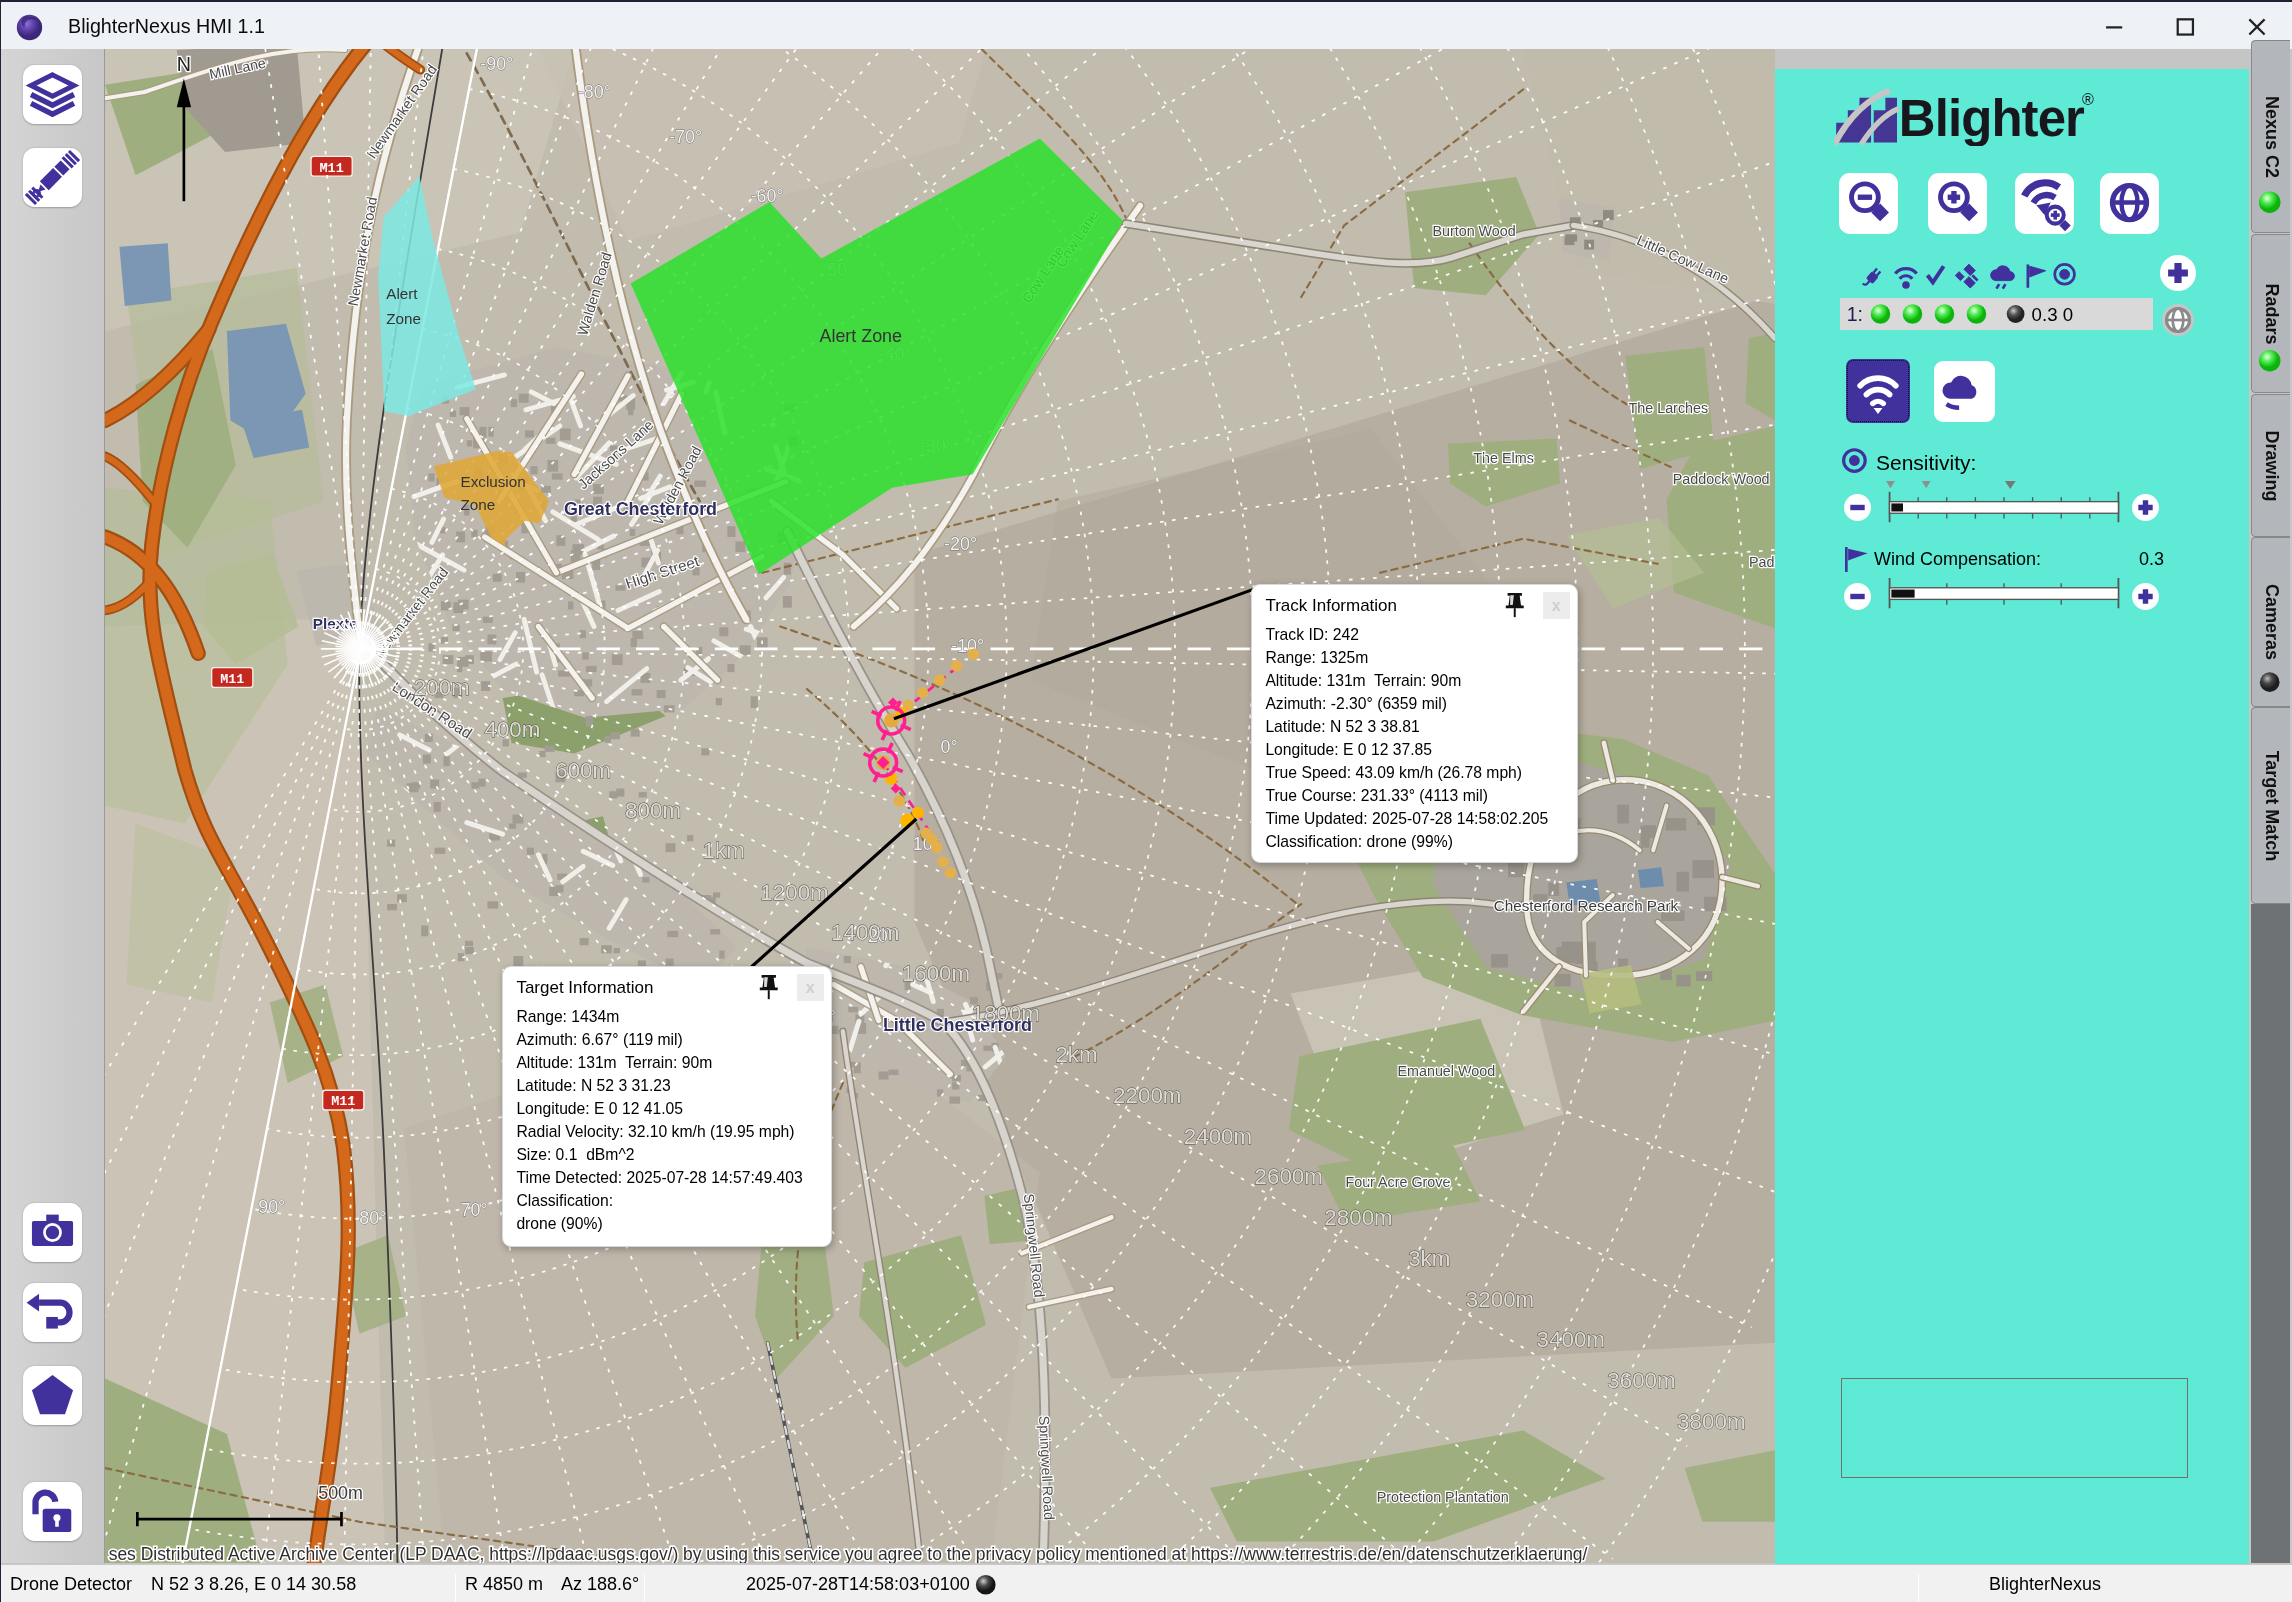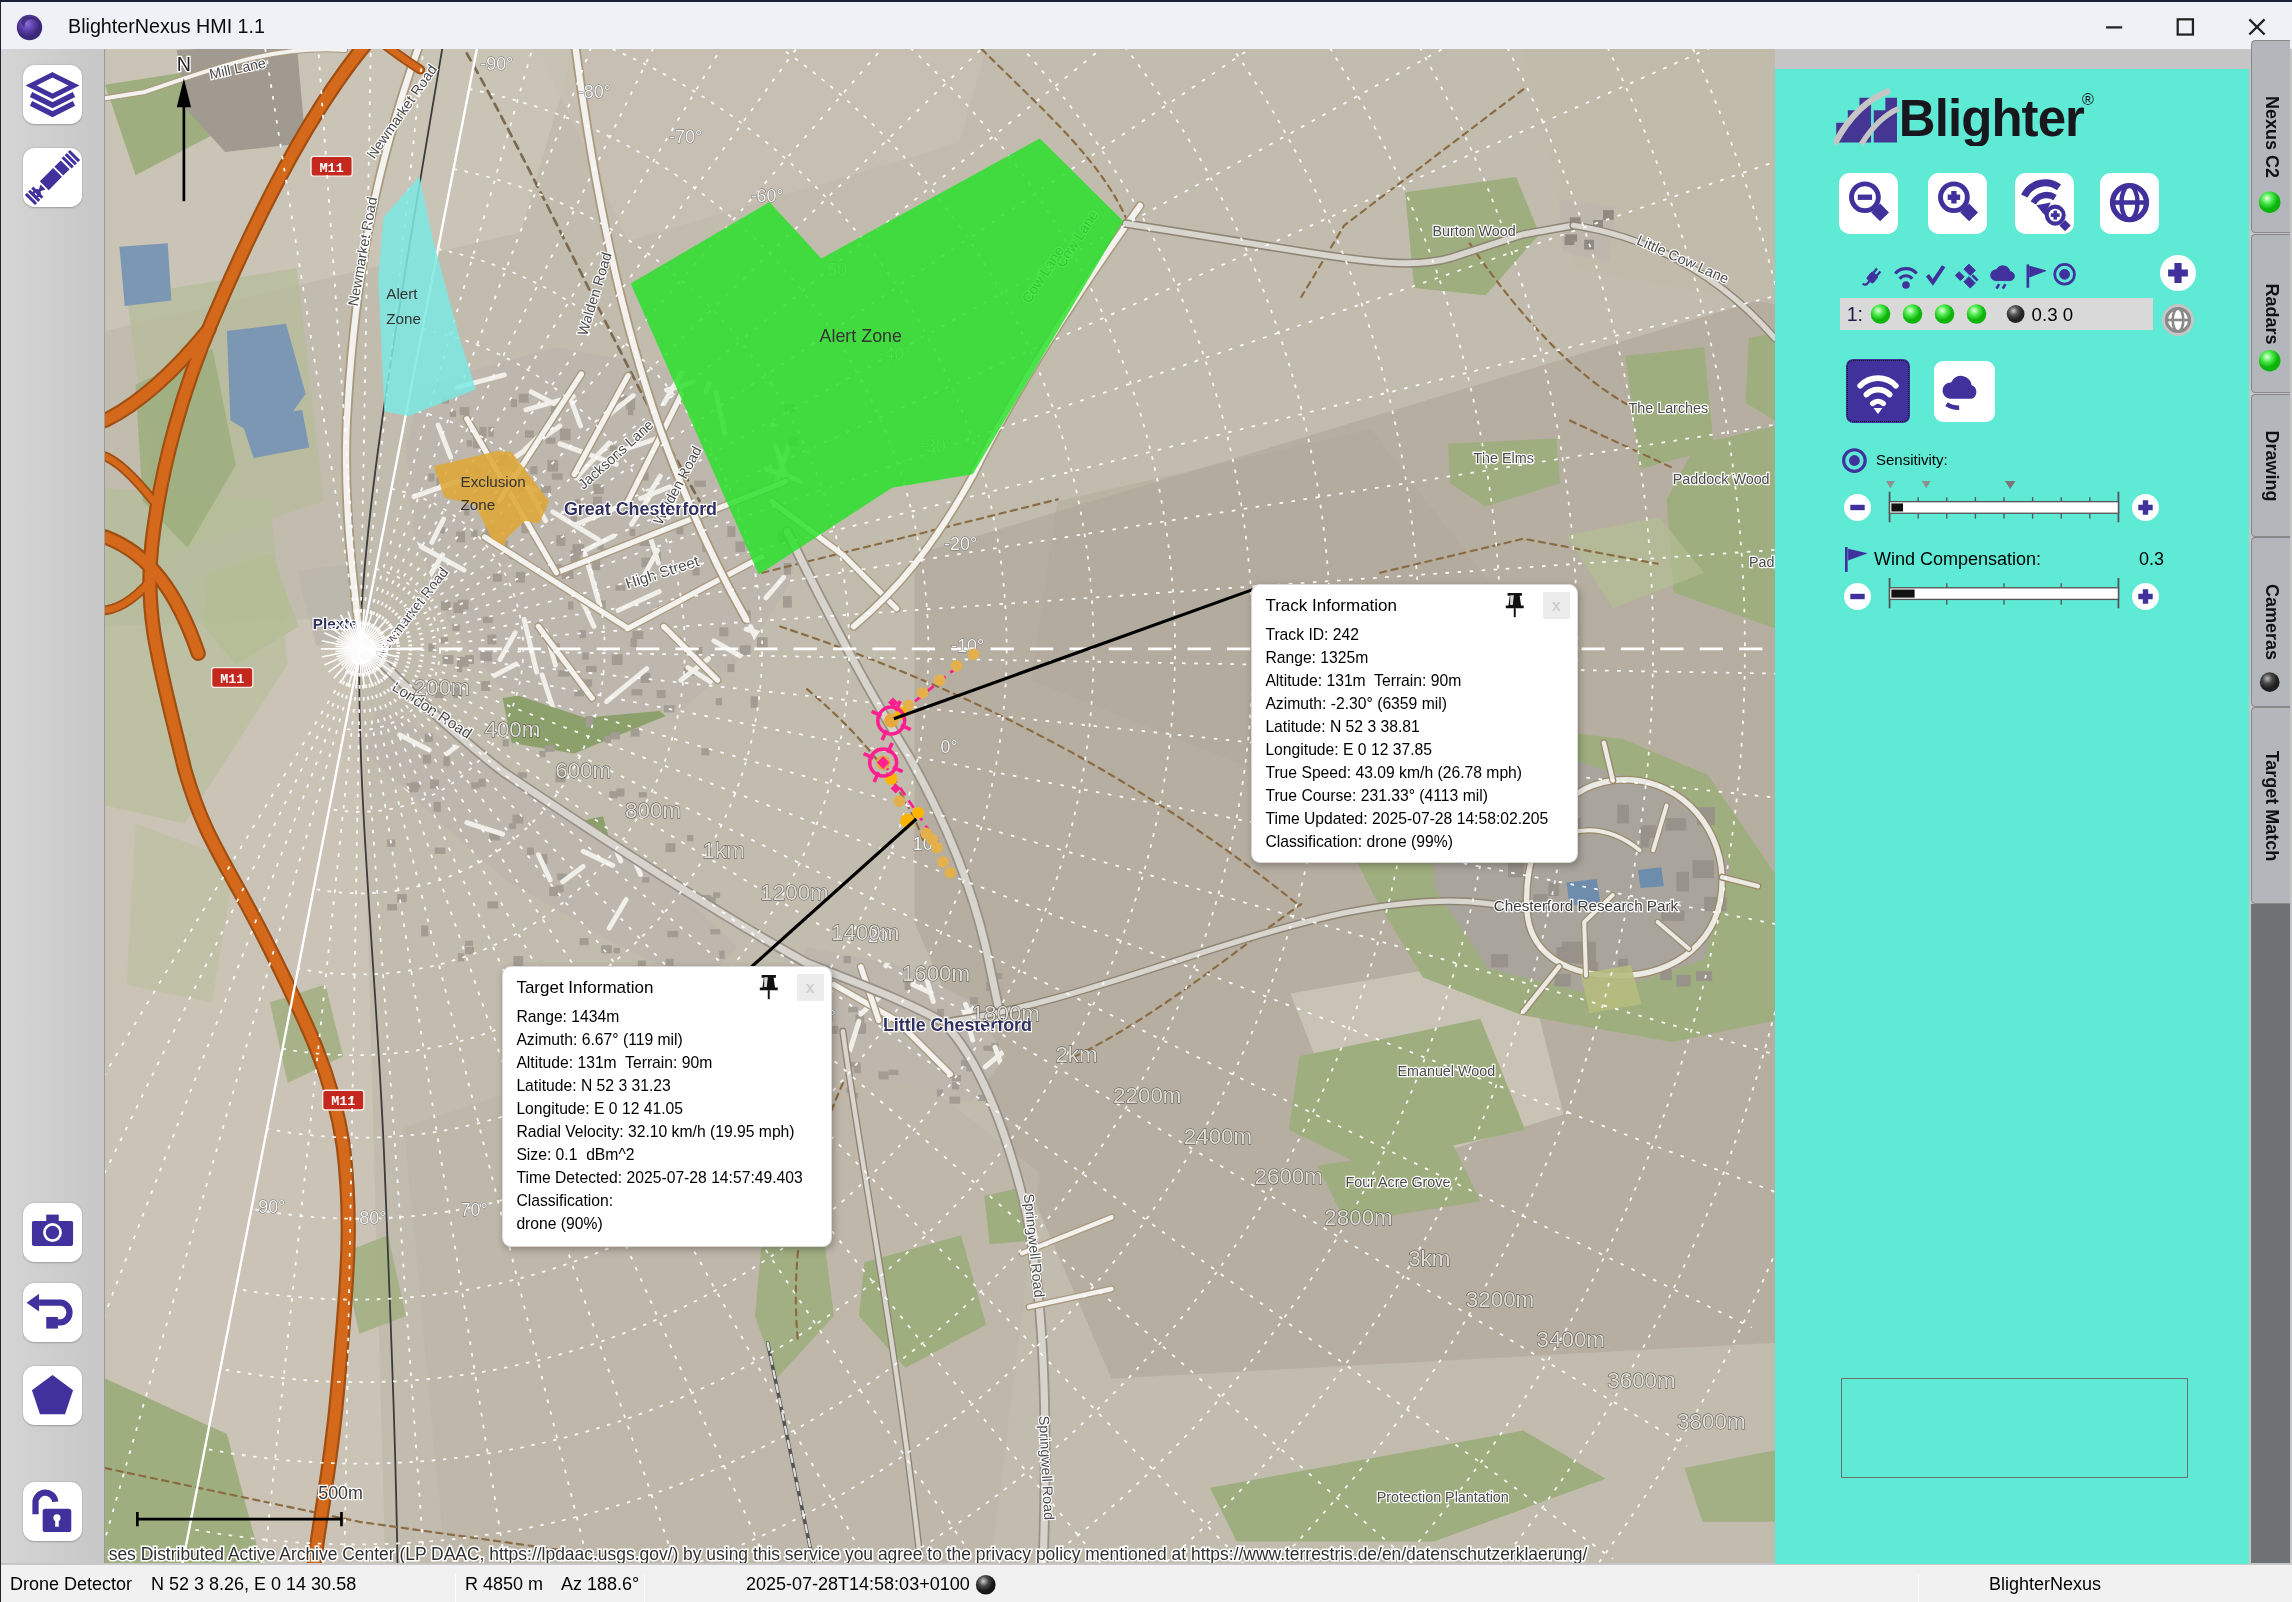--- a/index.html
+++ b/index.html
@@ -1005,21 +1005,21 @@
   <div style="position:absolute;left:159px;top:292px;width:61px;height:61px;background:#fff;border-radius:9px"></div>
   <svg style="position:absolute;left:159px;top:292px" width="61" height="61" viewBox="0 0 68 68">
     <path d="M18,42 a9,9 0 0 1 1,-18 a12,12 0 0 1 23,3 a8,8 0 0 1 0,15 z" fill="#40319c"></path>
     <path d="M14,48 a20,14 0 0 0 14,4" fill="none" stroke="#40319c" stroke-width="5"></path>
   </svg>
 
   <svg style="position:absolute;left:65px;top:377px" width="36" height="29" viewBox="0 0 40 32">
         <circle cx="16" cy="16" r="12" fill="none" stroke="#40319c" stroke-width="3.5"></circle>
         <circle cx="16" cy="16" r="6" fill="#40319c"></circle>
       </svg>
-  <div style="position:absolute;left:101px;top:382px;font-size:15px;color:#000">Sensitivity:</div>
+  <div style="position:absolute;left:101px;top:382px;font-size:21px;color:#000">Sensitivity:</div>
   <div style="position:absolute;left:69px;top:425px;width:27px;height:27px;background:#fff;border-radius:50%"></div>
   <svg style="position:absolute;left:69px;top:425px" width="27" height="27" viewBox="0 0 30 30">
         <line x1="7" y1="15" x2="23" y2="15" stroke="#40319c" stroke-width="6"></line>
       </svg>
   <div style="position:absolute;left:357px;top:425px;width:27px;height:27px;background:#fff;border-radius:50%"></div>
   <svg style="position:absolute;left:357px;top:425px" width="27" height="27" viewBox="0 0 30 30">
         <path d="M15,7 v16 M7,15 h16" stroke="#40319c" stroke-width="6"></path>
       </svg>
   <svg style="position:absolute;left:111px;top:410px" width="236" height="56" viewBox="0 0 264 62">
     <g stroke="#555">

